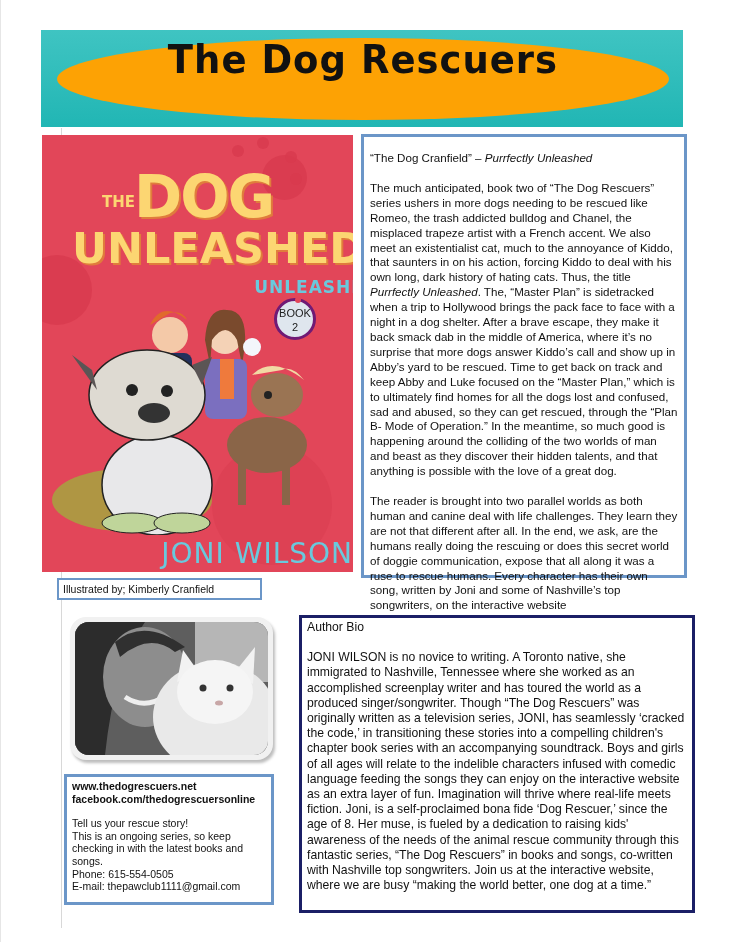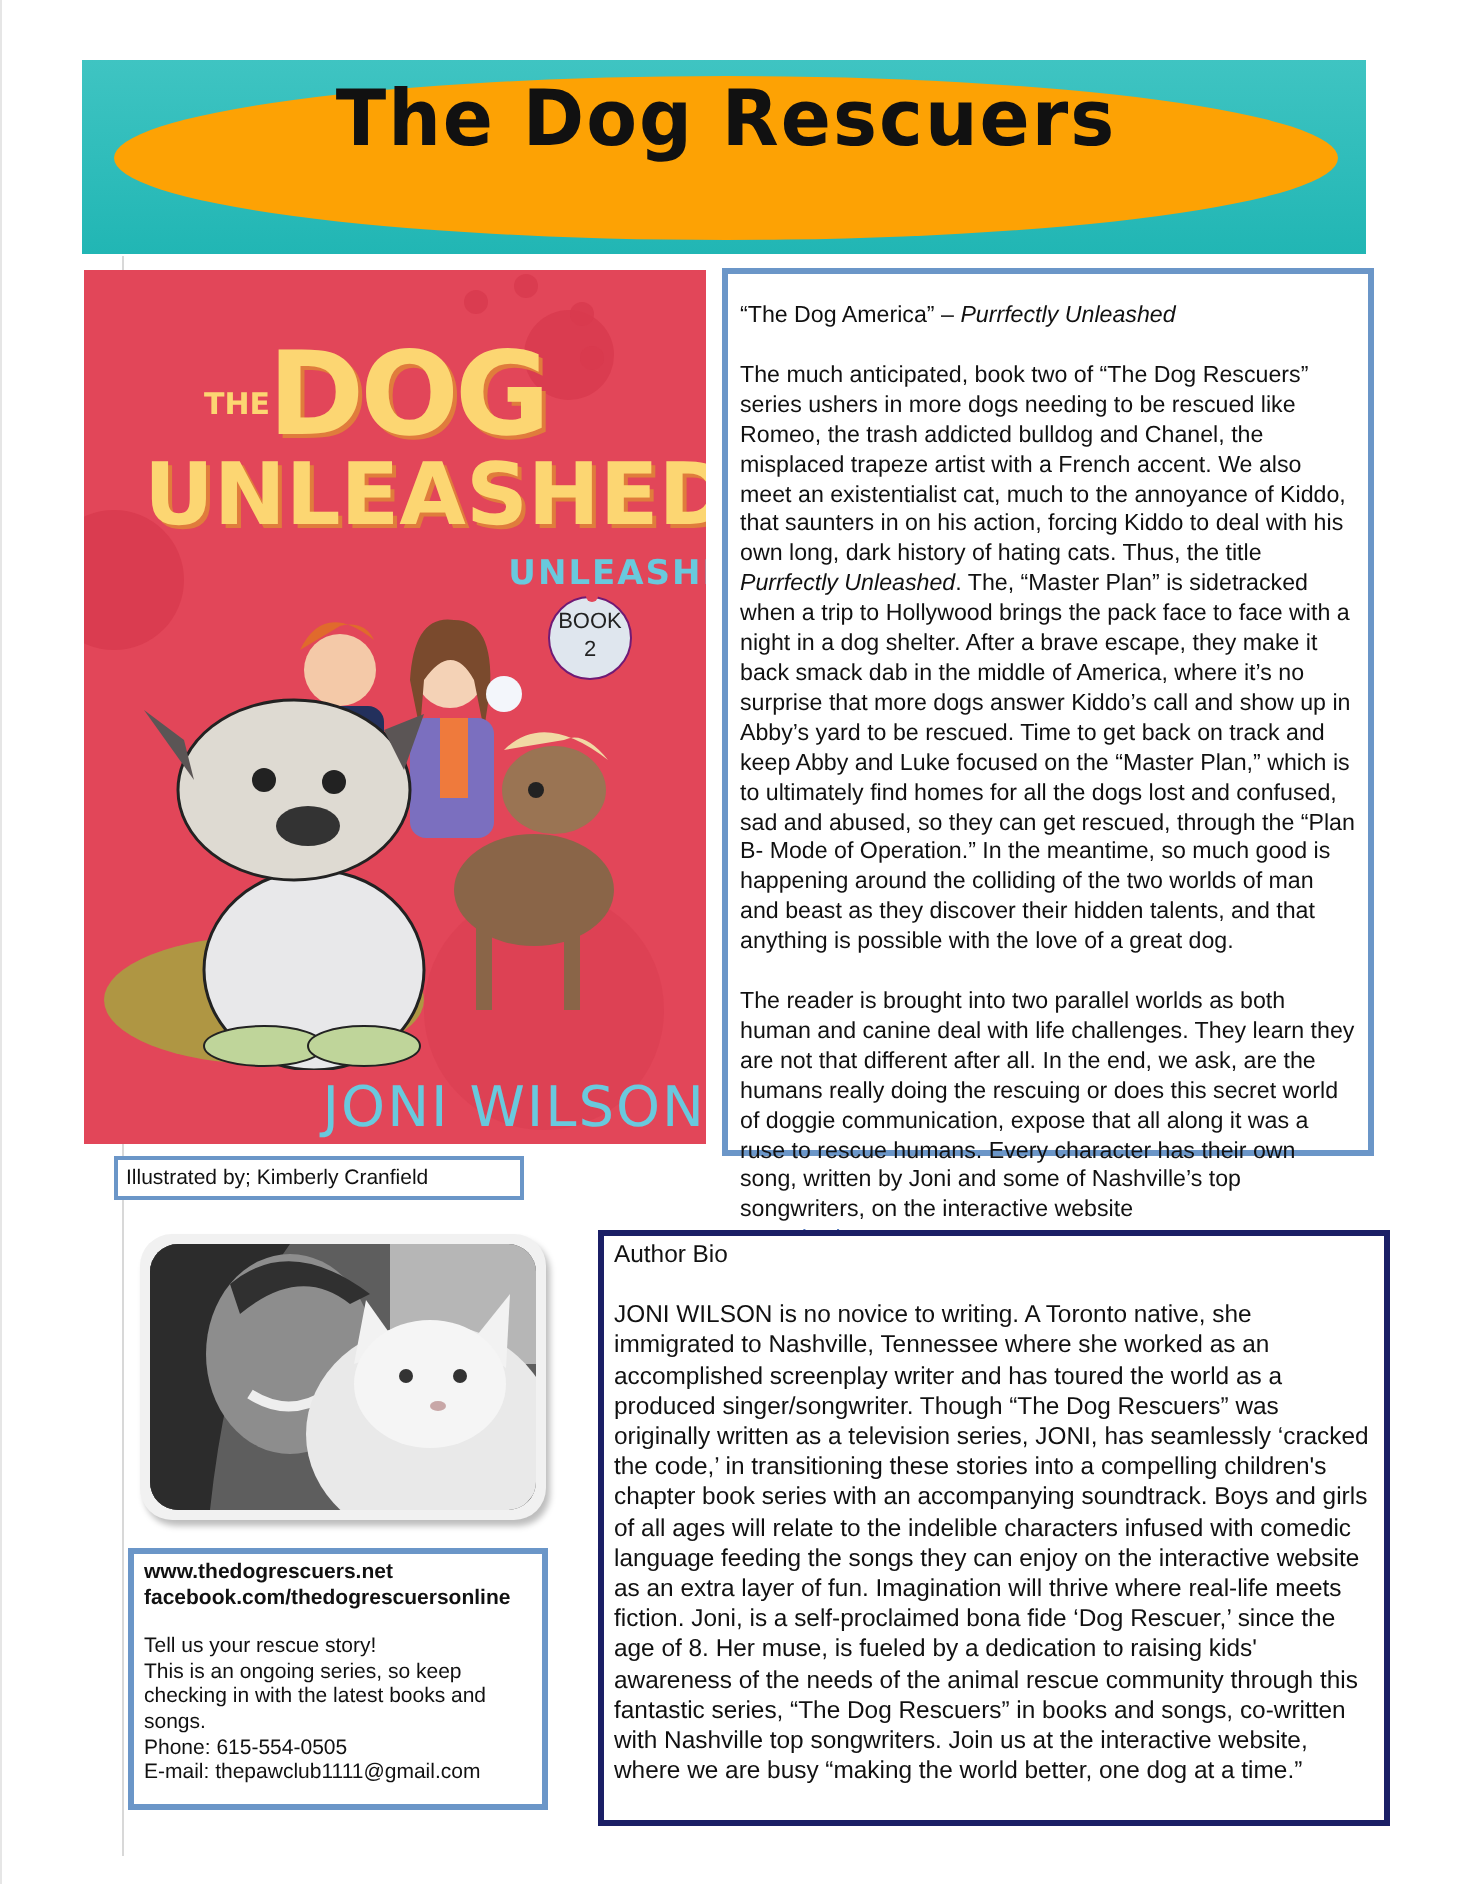--- a/index.html
+++ b/index.html
@@ -19,21 +19,21 @@
   .cover .bubble { position:absolute; border-radius:50%; background:#d83a4e; opacity:.8; }
   .cover .the { position:absolute; left:60px; top:58px; color:#fcd672; font-weight:bold; font-size:15px;
                 font-family:"DejaVu Sans", sans-serif; }
   .cover .dog { position:absolute; left:92px; top:28px; color:#fcd672; font-weight:bold; font-size:58px;
                 font-family:"DejaVu Sans", sans-serif; letter-spacing:-2px; text-shadow:2px 2px 0 #e07c3c; }
   .cover .rescuers { position:absolute; left:30px; top:88px; color:#fcd672; font-weight:bold; font-size:43px;
                 font-family:"DejaVu Sans", sans-serif; letter-spacing:0px; text-shadow:2px 2px 0 #e07c3c; }
   .cover .unleashed { position:absolute; left:0; width:337px; top:142px; text-align:right; color:#69c9dd; font-weight:bold;
                 font-size:17px; font-family:"DejaVu Sans", sans-serif; letter-spacing:1px; }
   .cover .badge { position:absolute; left:232px; top:163px; width:42px; height:42px; border-radius:50%;
-                  background:#dfe6ee; border:1px solid #701a75; text-align:center; font-size:11px; line-height:14px;
+                  background:#dfe6ee; border:3px solid #701a75; text-align:center; font-size:11px; line-height:14px;
                   color:#222; padding-top:5px; box-sizing:border-box; }
   .cover .badge .pin { position:absolute; left:18px; top:-4px; width:6px; height:6px; border-radius:50%; background:#e24659; }
   .cover .author { position:absolute; left:0; width:311px; top:402px; text-align:right; color:#69c9dd;
                    font-weight:normal; font-size:28px; font-family:"DejaVu Sans", sans-serif; letter-spacing:1px; }
   .cover svg.art { position:absolute; left:0; top:160px; }
 
   .illus { position:absolute; left:57px; top:578px; width:197px; height:18px; border:2px solid #6b96c8;
            font-size:10.5px; line-height:18px; padding-left:4px; box-sizing:content-box; background:#fff; }
 
   .desc { position:absolute; left:361px; top:134px; width:326px; height:444px; border:3px solid #6b96c8;
@@ -121,21 +121,21 @@
   </div>
 
   <span class="author">JONI WILSON</span>
 </div>
 
 <div class="illus">
   <span>Illustrated by;  Kimberly Cranfield</span>
 </div>
 
 <div class="desc">
-  <p><span>“The Dog America” – </span><em>Purrfectly Unleashed</em></p>
+  <p><span>“The Dog Cranfield” – </span><em>Purrfectly Unleashed</em></p>
   <p><span>The much anticipated, book two of “The Dog Rescuers” series ushers in more dogs needing to be rescued like Romeo, the trash addicted bulldog and Chanel, the misplaced trapeze artist with a French accent. We also meet an existentialist cat, much to the annoyance of Kiddo, that saunters in on his action, forcing Kiddo to deal with his own long, dark history of hating cats. Thus, the title </span><em>Purrfectly Unleashed</em><span>. The, “Master Plan” is sidetracked when a trip to Hollywood brings the pack face to face with a night in a dog shelter. After a brave escape, they make it back smack dab in the middle of America, where it’s no surprise that more dogs answer Kiddo’s call and show up in Abby’s yard to be rescued. Time to get back on track and keep Abby and Luke focused on the “Master Plan,” which is to ultimately find homes for all the dogs lost and confused, sad and abused, so they can get rescued, through the “Plan B- Mode of Operation.” In the meantime, so much good is happening around the colliding of the two worlds of man and beast as they discover their hidden talents, and that anything is possible with the love of a great dog.</span></p>
   <p><span>The reader is brought into two parallel worlds as both human and canine deal with life challenges. They learn they are not that different after all. In the end, we ask, are the humans really doing the rescuing or does this secret world of doggie communication, expose that all along it was a ruse to rescue humans. Every character has their own song,   written by Joni and some of Nashville’s top songwriters, on the interactive website </span><span class="link">www.thedogrescuers.net</span><span>.</span></p>
 </div>
 
 <div class="photo-wrap">
   <div class="photo">
     <svg width="193" height="133" viewBox="0 0 193 133">
       <rect x="0" y="0" width="193" height="133" fill="#5e5e5e"></rect>
       <rect x="120" y="0" width="73" height="60" fill="#b6b6b6"></rect>
       <path d="M0 0 L70 0 Q40 40 30 133 L0 133 Z" fill="#2c2c2c"></path>

